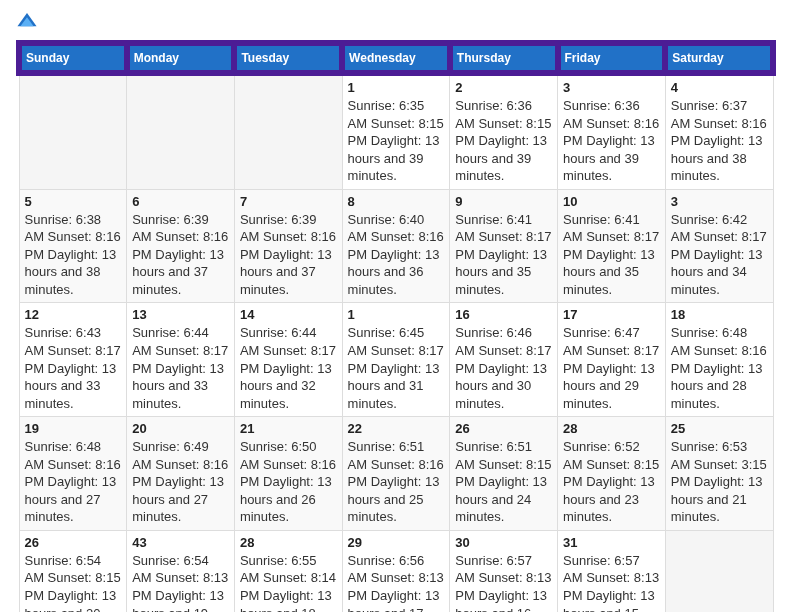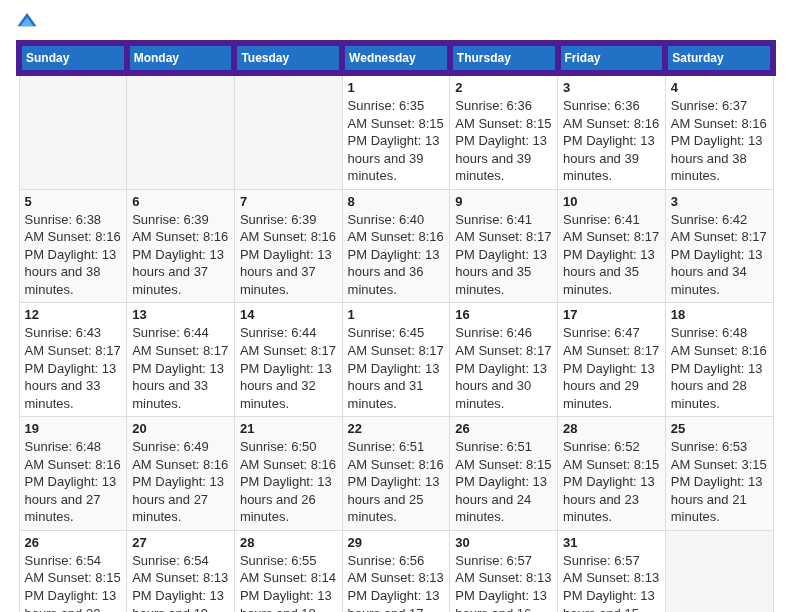--- a/index.html
+++ b/index.html
@@ -297,21 +297,21 @@
           </td>
         </tr>
         <tr>
           <td>
             <span class="day-number">26</span>
             <div class="day-info">Sunrise: 6:54 AM
 Sunset: 8:15 PM
 Daylight: 13 hours and 20 minutes.</div>
           </td>
           <td>
-            <span class="day-number">27</span>
+            <span class="day-number">43</span>
             <div class="day-info">Sunrise: 6:54 AM
 Sunset: 8:13 PM
 Daylight: 13 hours and 19 minutes.</div>
           </td>
           <td>
             <span class="day-number">28</span>
             <div class="day-info">Sunrise: 6:55 AM
 Sunset: 8:14 PM
 Daylight: 13 hours and 18 minutes.</div>
           </td>

